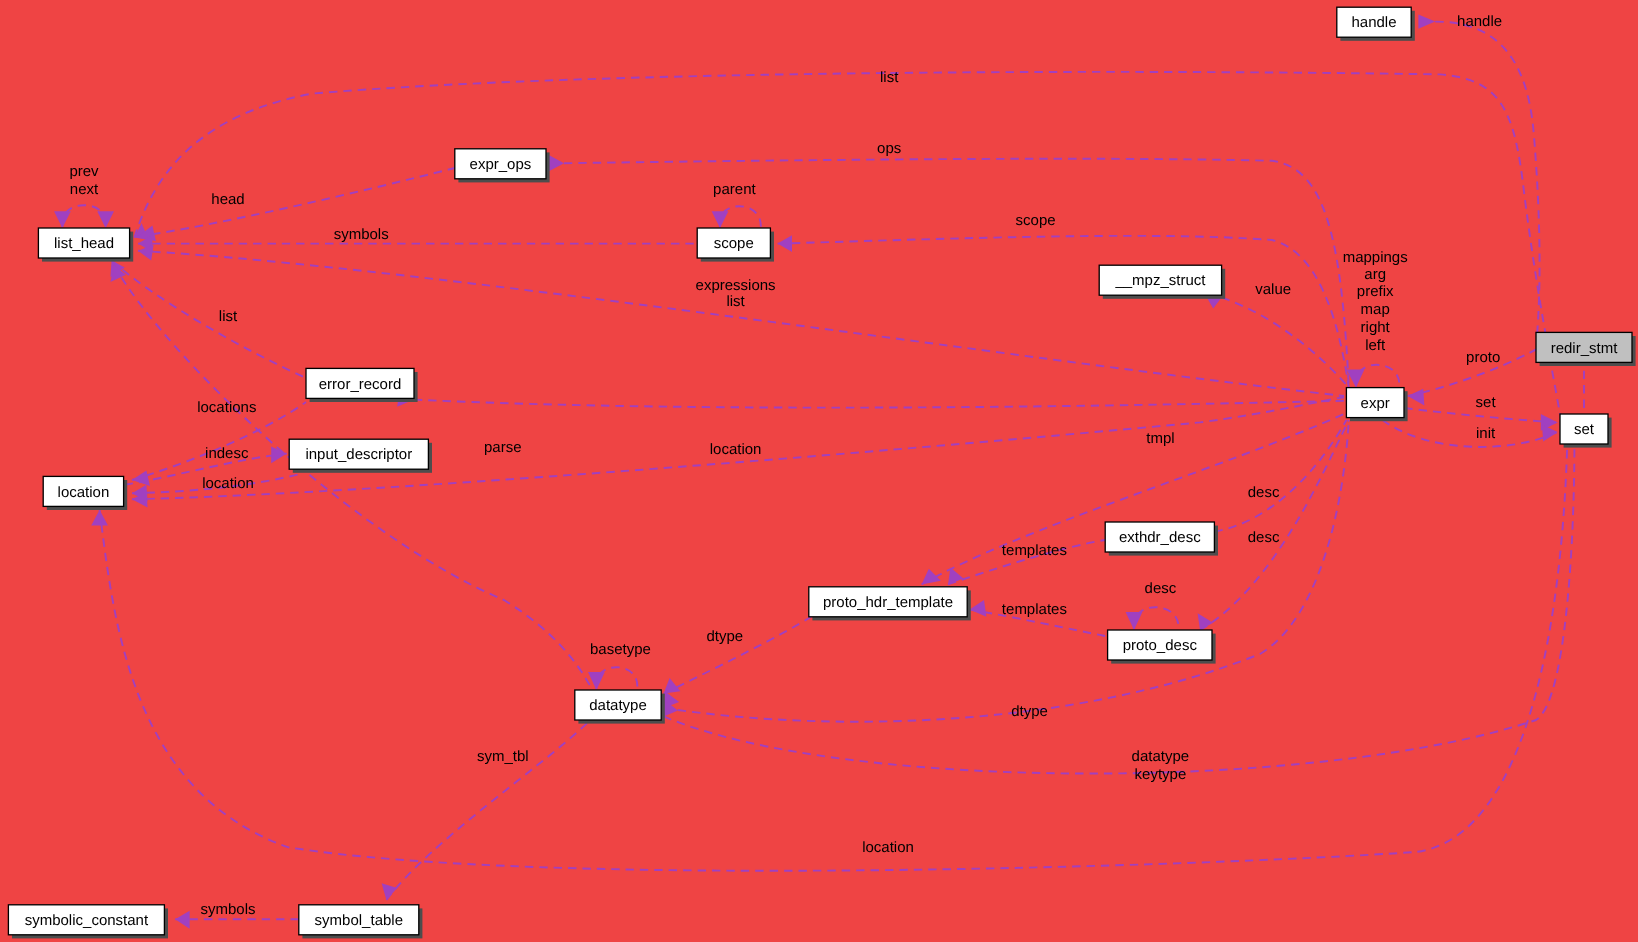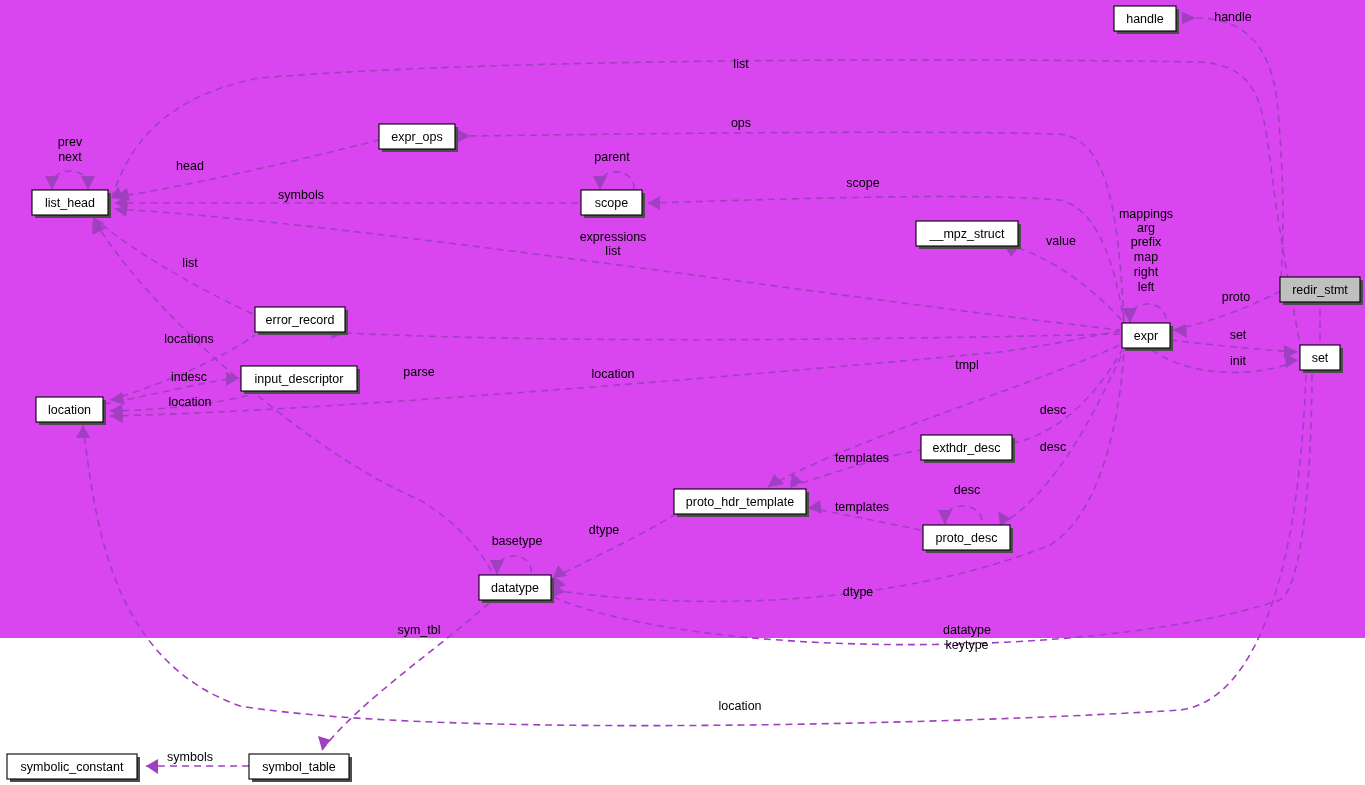--- a/index.html
+++ b/index.html
@@ -1,17 +1,17 @@
 <!DOCTYPE html>
 <html><head>
 <meta charset="utf-8">
 <style>
   html,body{margin:0;padding:0;background:#ffffff;}
   body{width:1365px;height:785px;overflow:hidden;font-family:"Liberation Sans",sans-serif;}
-  #diagram{position:relative;width:1365px;height:638px;background:#d946ef;}
+  #diagram{position:relative;width:1365px;height:785px;background:#ef4444;}
   svg{display:block;}
   .edge{fill:none;stroke:#a040c0;stroke-width:1.6;stroke-dasharray:7,5;}
   .arrow{fill:#a040c0;stroke:none;}
   .node-rect{fill:#ffffff;stroke:#000000;stroke-width:1.1;}
   .node-rect.hl{fill:#c0c0c0;}
   .node-shadow{fill:#4d4d4d;stroke:none;}
   .node-label{font-family:"Liberation Sans",sans-serif;font-size:12.5px;fill:#000000;
                text-anchor:middle;dominant-baseline:middle;}
   .edge-label{font-family:"Liberation Sans",sans-serif;font-size:12.5px;fill:#000000;
                text-anchor:middle;dominant-baseline:middle;}

